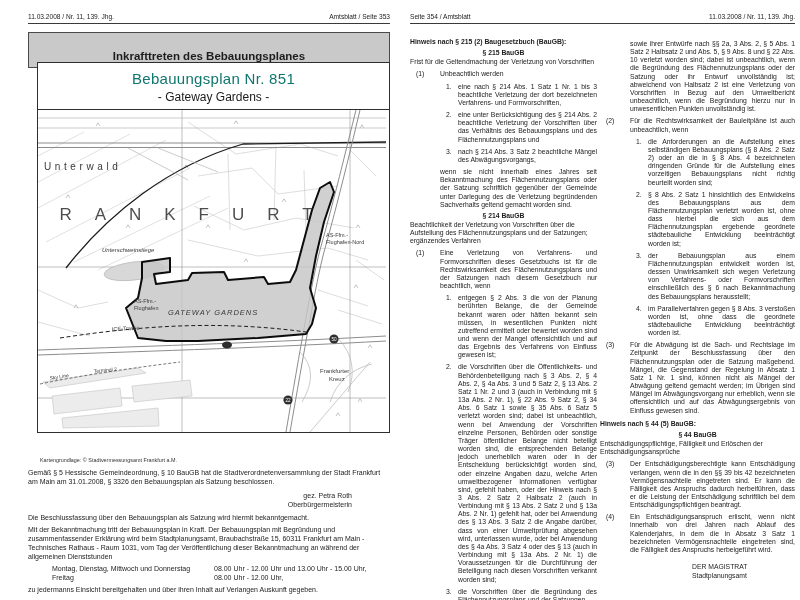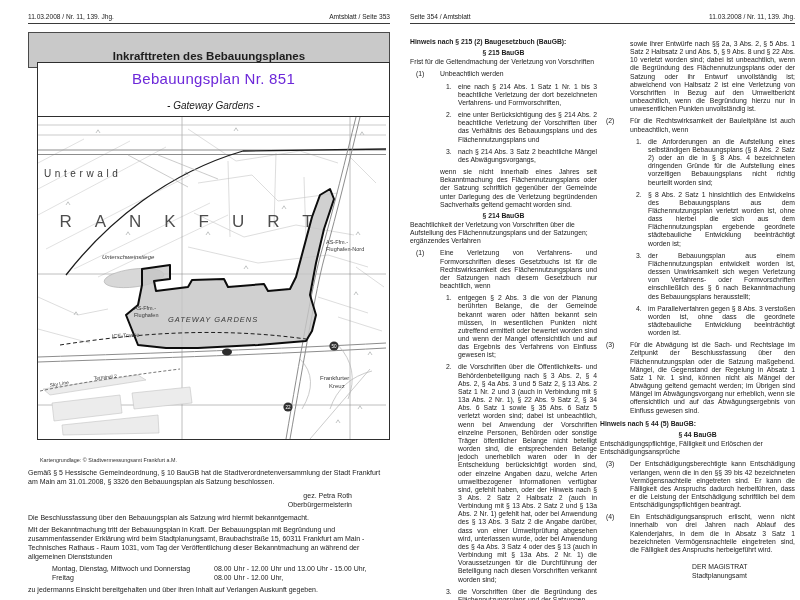--- a/index.html
+++ b/index.html
@@ -14,22 +14,22 @@
            font-size:6.6px;color:#222;border-bottom:1px solid #3a3a3a;padding-bottom:2.5px;}
   .page-left .pg-head{left:28px;width:362px;}
   .page-right .pg-head{left:10px;width:385px;}
 
   
   .title-bar{position:absolute;left:28px;top:32px;width:360px;background:#c9c9c9;
              border:1px solid #4a4a4a;text-align:center;font-weight:bold;
              font-size:11.5px;padding:17px 0 5px;}
   .map-box{position:absolute;left:37px;top:62px;width:351px;border:1.5px solid #2e2e2e;background:#fff;}
   .map-head{text-align:center;padding:7px 0 5px;border-bottom:1.5px solid #2e2e2e;}
-  .map-title{font-size:15px;letter-spacing:.3px;color:#6d28d9;}
-  .map-sub{font-size:10px;margin-top:13px;color:#1a1a1a;font-style:italic;}
+  .map-title{font-size:15px;letter-spacing:.3px;color:#0f766e;}
+  .map-sub{font-size:12px;margin-top:3px;color:#1a1a1a;}
   .map-canvas{display:block;}
   .map-caption{position:absolute;left:40px;top:457px;font-size:5.4px;color:#333;}
   .body-copy{position:absolute;left:28px;width:362px;font-size:7px;line-height:1.3;color:#1c1c1c;}
   .sig-left{position:absolute;left:28px;width:324px;text-align:right;font-size:7px;line-height:1.3;}
   .hours{position:absolute;left:52px;width:338px;font-size:7px;line-height:1.3;
          display:grid;grid-template-columns:162px 1fr;}
 
   
   .col{position:absolute;top:38px;width:187px;font-size:6.8px;line-height:1.2;
        text-align:justify;color:#1c1c1c;}

